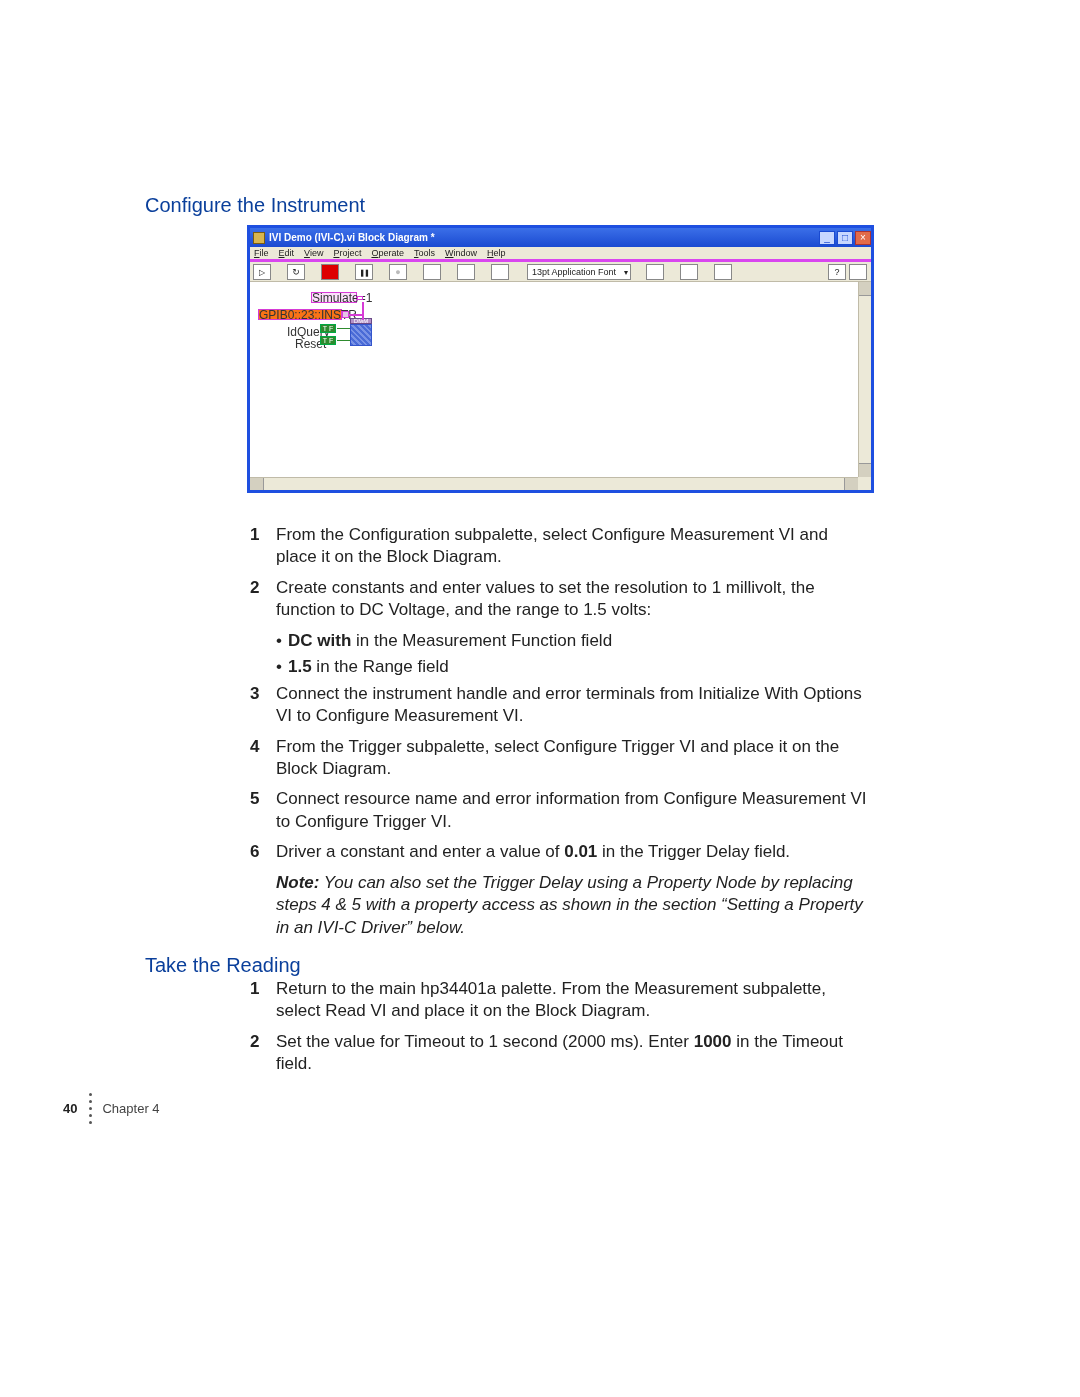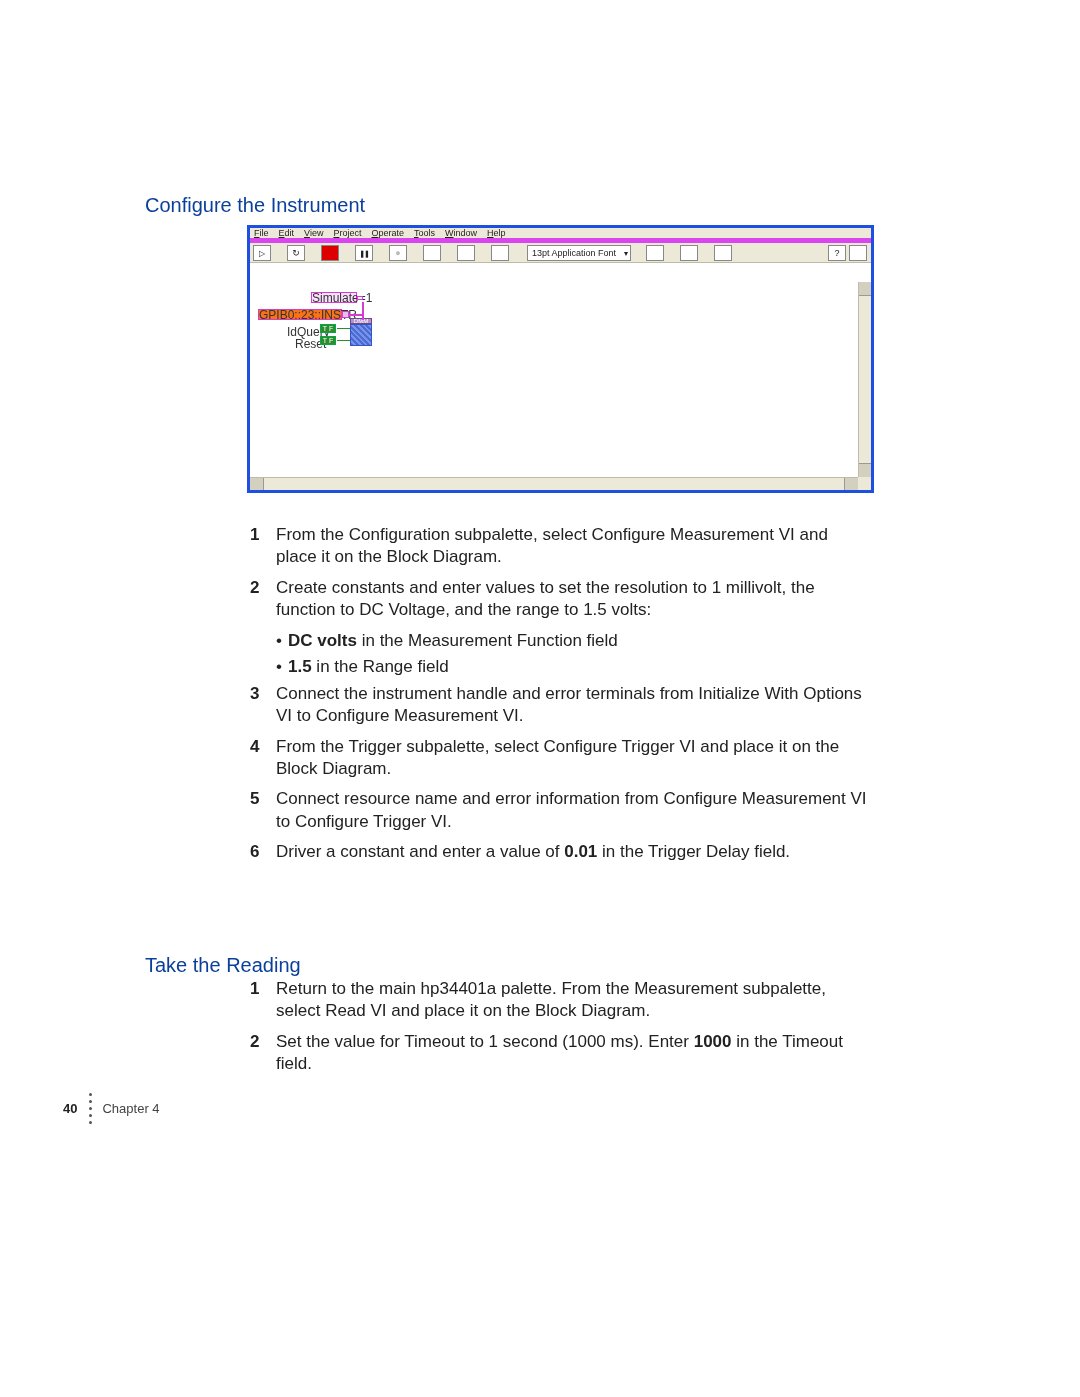--- a/index.html
+++ b/index.html
@@ -12,21 +12,21 @@
   #h2 { top: 954px; }
 
   
   .window { position: absolute; left: 247px; top: 225px; width: 627px; height: 268px; border: 3px solid #1e4fe0; background: #fff; }
   .titlebar { height: 19px; background: linear-gradient(#3b6fe8, #1a4ad1); display: flex; align-items: center; padding-left: 3px; }
   .tb-icon { width: 12px; height: 12px; background: #d8b64e; border: 1px solid #7a5c10; margin-right: 4px; }
   .tb-text { color: #fff; font-size: 10px; font-weight: bold; flex: 1; }
   .tb-btns { display: flex; }
   .tb-btn { width: 16px; height: 14px; margin-left: 2px; background: #c7d7ff; border: 1px solid #1a4ad1; font-size: 10px; text-align: center; line-height: 12px; color: #1a4ad1; }
   .tb-btn.close { background: #e26b4a; color: #fff; border-color: #a33; }
-  .menubar { height: 15px; background: #ece9d8; font-size: 9px; display: flex; align-items: center; padding-left: 4px; gap: 10px; border-bottom: 5px solid #d946ef; }
+  .menubar { height: 15px; background: #ece9d8; font-size: 9px; display: flex; align-items: center; padding-left: 4px; gap: 10px; border-bottom: 3px solid #d946ef; }
   .menubar span u { text-decoration: underline; }
   .toolbar { height: 20px; background: #ece9d8; display: flex; align-items: center; padding: 0 3px; gap: 15px; border-bottom: 1px solid #c0bba8; }
   .tbtn { width: 18px; height: 16px; background: #fff; border: 1px solid #888; margin-right: 1px; font-size: 9px; text-align: center; line-height: 14px; }
   .tbtn.arrow::after { content: "\25B7"; font-size: 8px; }
   .tbtn.loop::after { content: "\21BB"; font-size: 9px; }
   .tbtn.stop { background: #d00; }
   .tbtn.pause::after { content: "\275A\275A"; font-size: 7px; letter-spacing: -1px; }
   .tbtn.bulb::after { content: "\25CF"; font-size: 9px; color: #bbb; }
   .tdrop { height: 16px; border: 1px solid #888; background: #fff; font-size: 9px; padding: 0 14px 0 4px; line-height: 14px; margin-left: 2px; position: relative; }
   .tdrop::after { content: "\25BE"; position: absolute; right: 2px; top: 1px; font-size: 8px; }
@@ -79,20 +79,29 @@
   .chapter { color: #444; }
 </style>
 </head>
 <body>
 
 <div class="page">
 
   <div id="h1" class="section-title">Configure the Instrument</div>
 
   <div class="window">
+    <div class="titlebar">
+      <div class="tb-icon"></div>
+      <div class="tb-text">IVI Demo (IVI-C).vi Block Diagram *</div>
+      <div class="tb-btns">
+        <div class="tb-btn">_</div>
+        <div class="tb-btn">□</div>
+        <div class="tb-btn close">×</div>
+      </div>
+    </div>
     <div class="menubar">
       <span><u>F</u>ile</span>
       <span><u>E</u>dit</span>
       <span><u>V</u>iew</span>
       <span><u>P</u>roject</span>
       <span><u>O</u>perate</span>
       <span><u>T</u>ools</span>
       <span><u>W</u>indow</span>
       <span><u>H</u>elp</span>
     </div>
@@ -138,50 +147,51 @@
 
   <div id="steps1" class="steps">
     <div class="row">
       <div class="num">1</div>
       <div class="txt">From the Configuration subpalette, select Configure Measurement VI and place it on the Block Diagram.</div>
     </div>
     <div class="row">
       <div class="num">2</div>
       <div class="txt">Create constants and enter values to set the resolution to 1 millivolt, the function to DC Voltage, and the range to 1.5 volts:</div>
     </div>
-    <div class="sub"><b>DC volts</b><span> in the Measurement Function field</span></div>
+    <div class="sub"><b>DC with</b><span> in the Measurement Function field</span></div>
     <div class="sub"><b>1.5</b><span> in the Range field</span></div>
     <div class="row">
       <div class="num">3</div>
       <div class="txt">Connect the instrument handle and error terminals from Initialize With Options VI to Configure Measurement VI.</div>
     </div>
     <div class="row">
       <div class="num">4</div>
       <div class="txt">From the Trigger subpalette, select Configure Trigger VI and place it on the Block Diagram.</div>
     </div>
     <div class="row">
       <div class="num">5</div>
       <div class="txt">Connect resource name and error information from Configure Measurement VI to Configure Trigger VI.</div>
     </div>
     <div class="row">
       <div class="num">6</div>
       <div class="txt"><span>Driver a constant and enter a value of </span><b>0.01</b><span> in the Trigger Delay field.</span></div>
     </div>
+    <div class="note"><b><i>Note:</i></b><i> You can also set the Trigger Delay using a Property Node by replacing steps 4 &amp; 5 with a property access as shown in the section “Setting a Property in an IVI-C Driver” below.</i></div>
   </div>
 
   <div id="h2" class="section-title">Take the Reading</div>
 
   <div id="steps2" class="steps">
     <div class="row">
       <div class="num">1</div>
       <div class="txt">Return to the main hp34401a palette. From the Measurement subpalette, select Read VI and place it on the Block Diagram.</div>
     </div>
     <div class="row">
       <div class="num">2</div>
-      <div class="txt"><span>Set the value for Timeout to 1 second (1000 ms). Enter </span><b>1000</b><span> in the Timeout field.</span></div>
+      <div class="txt"><span>Set the value for Timeout to 1 second (2000 ms). Enter </span><b>1000</b><span> in the Timeout field.</span></div>
     </div>
   </div>
 
   <div class="footer">
     <span class="pagenum">40</span>
     <span class="dots">
         <span></span>
         <span></span>
         <span></span>
         <span></span>

